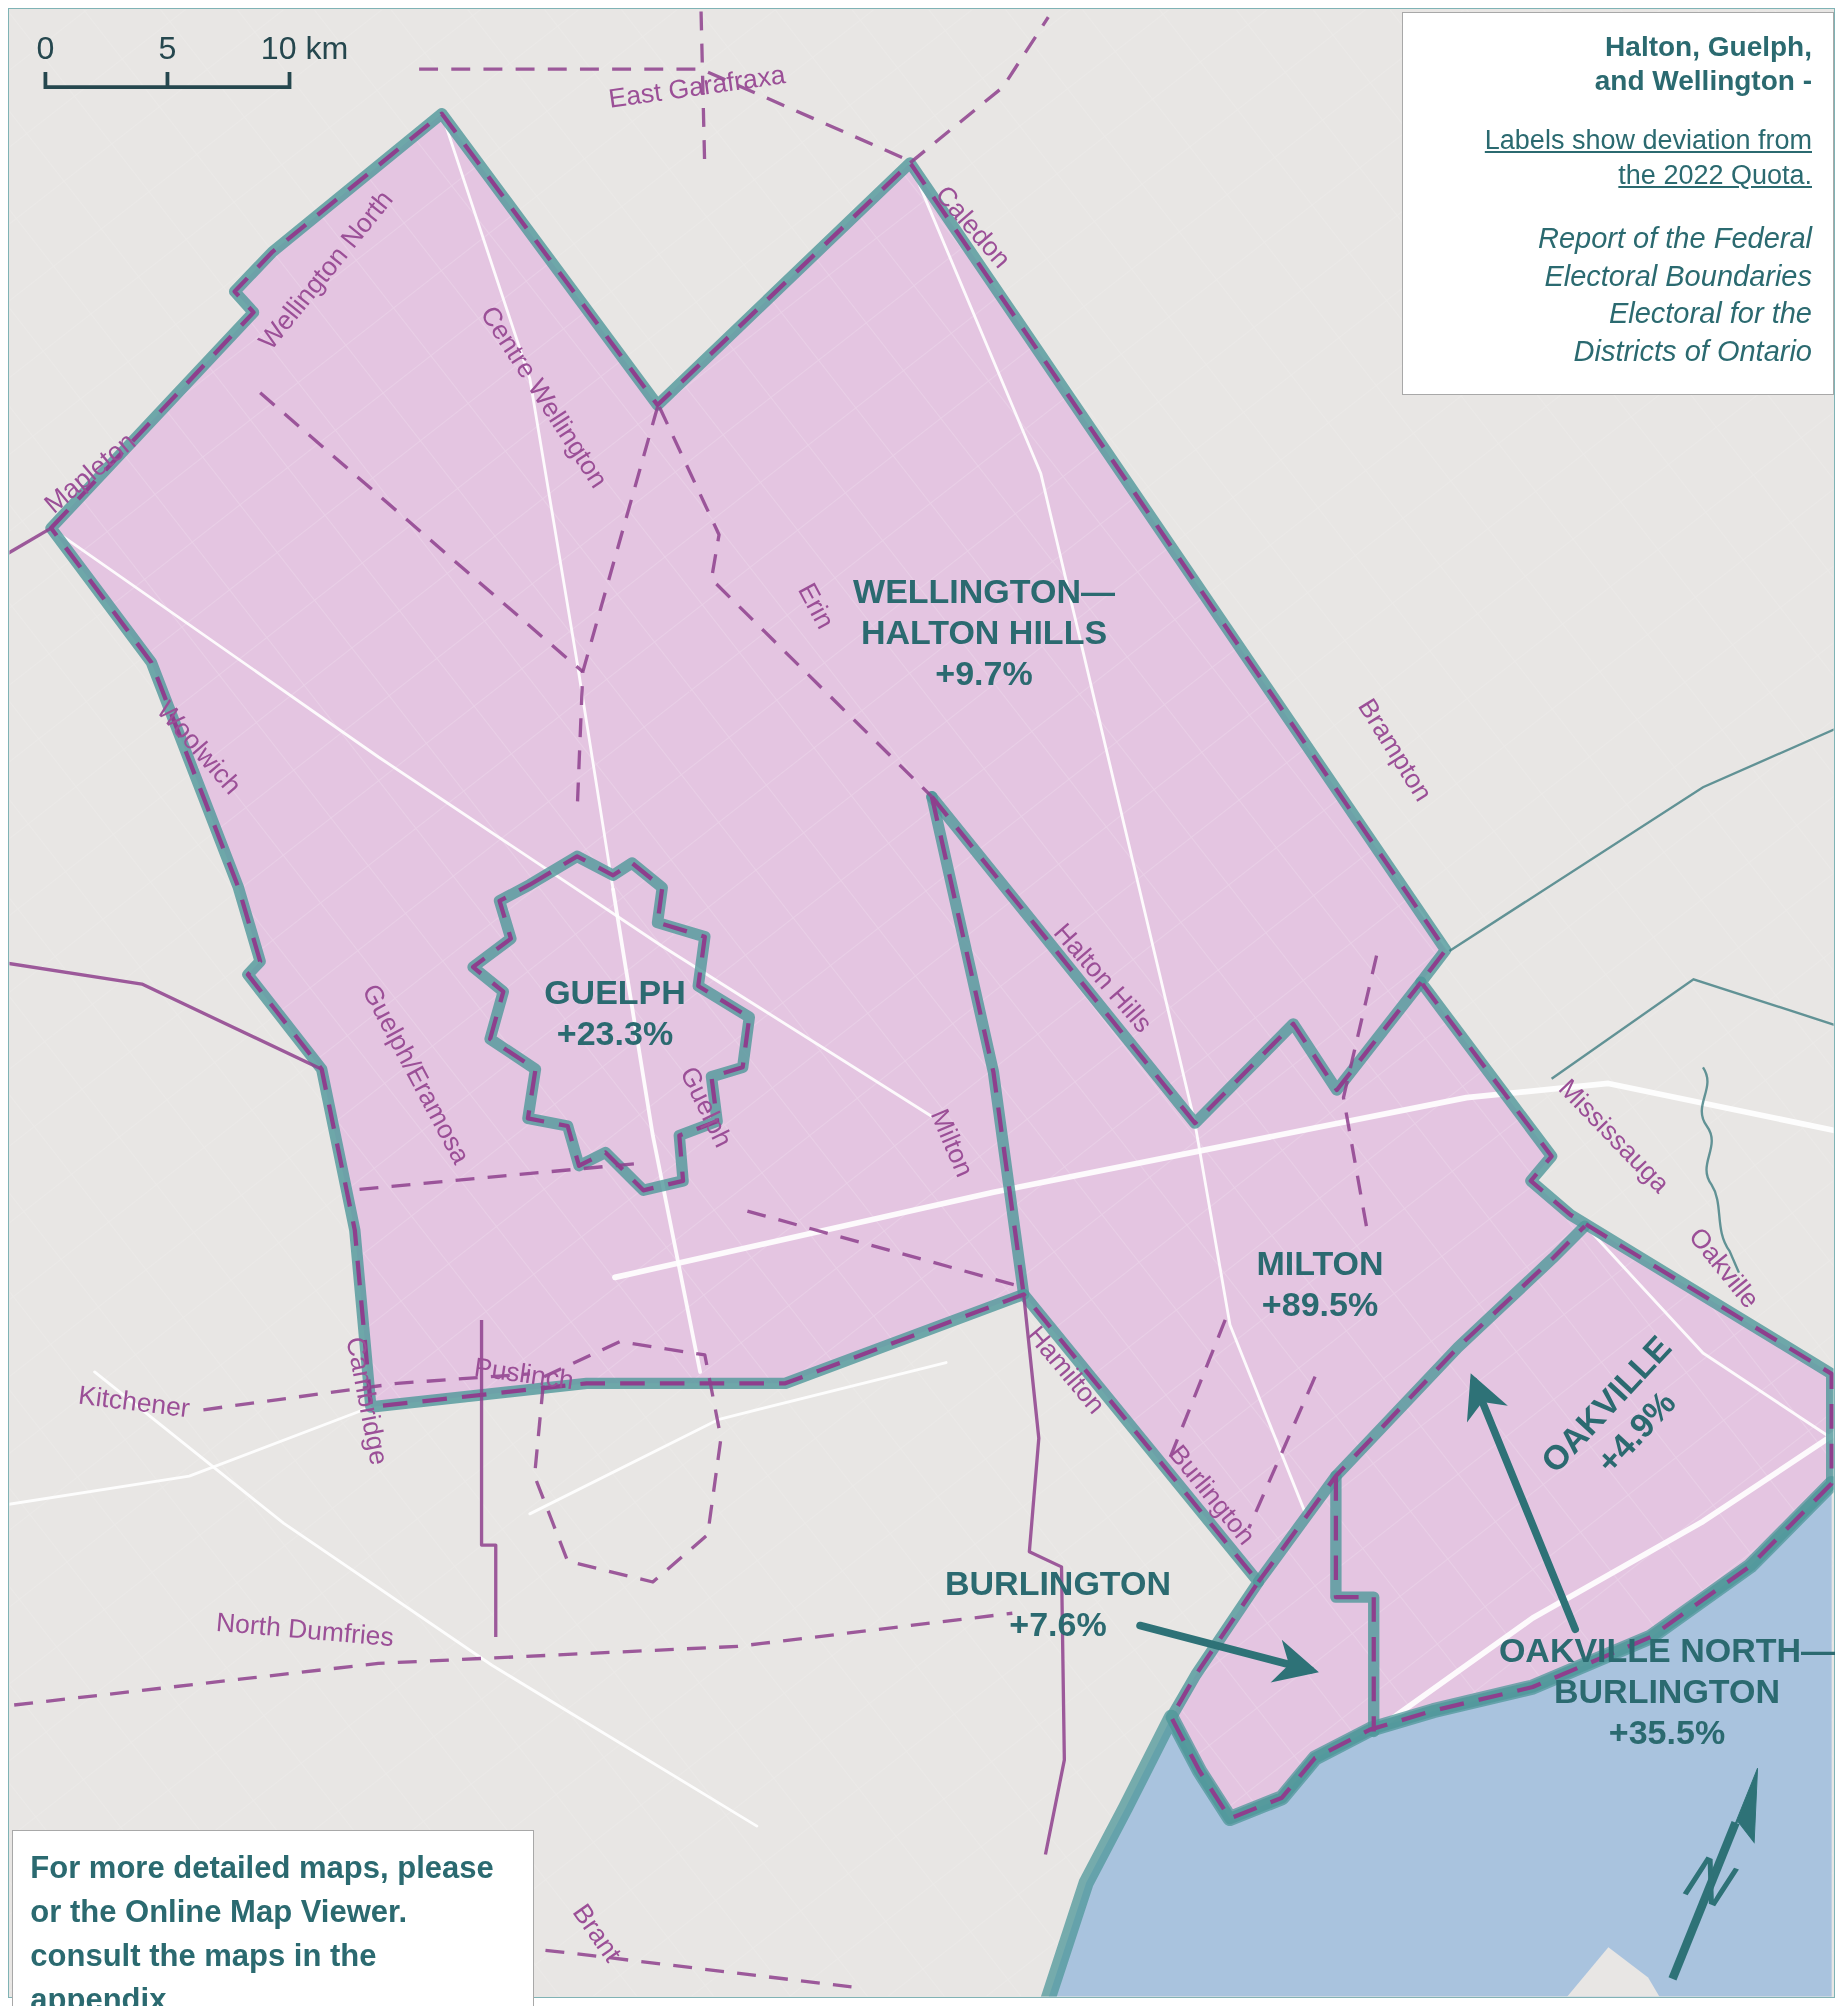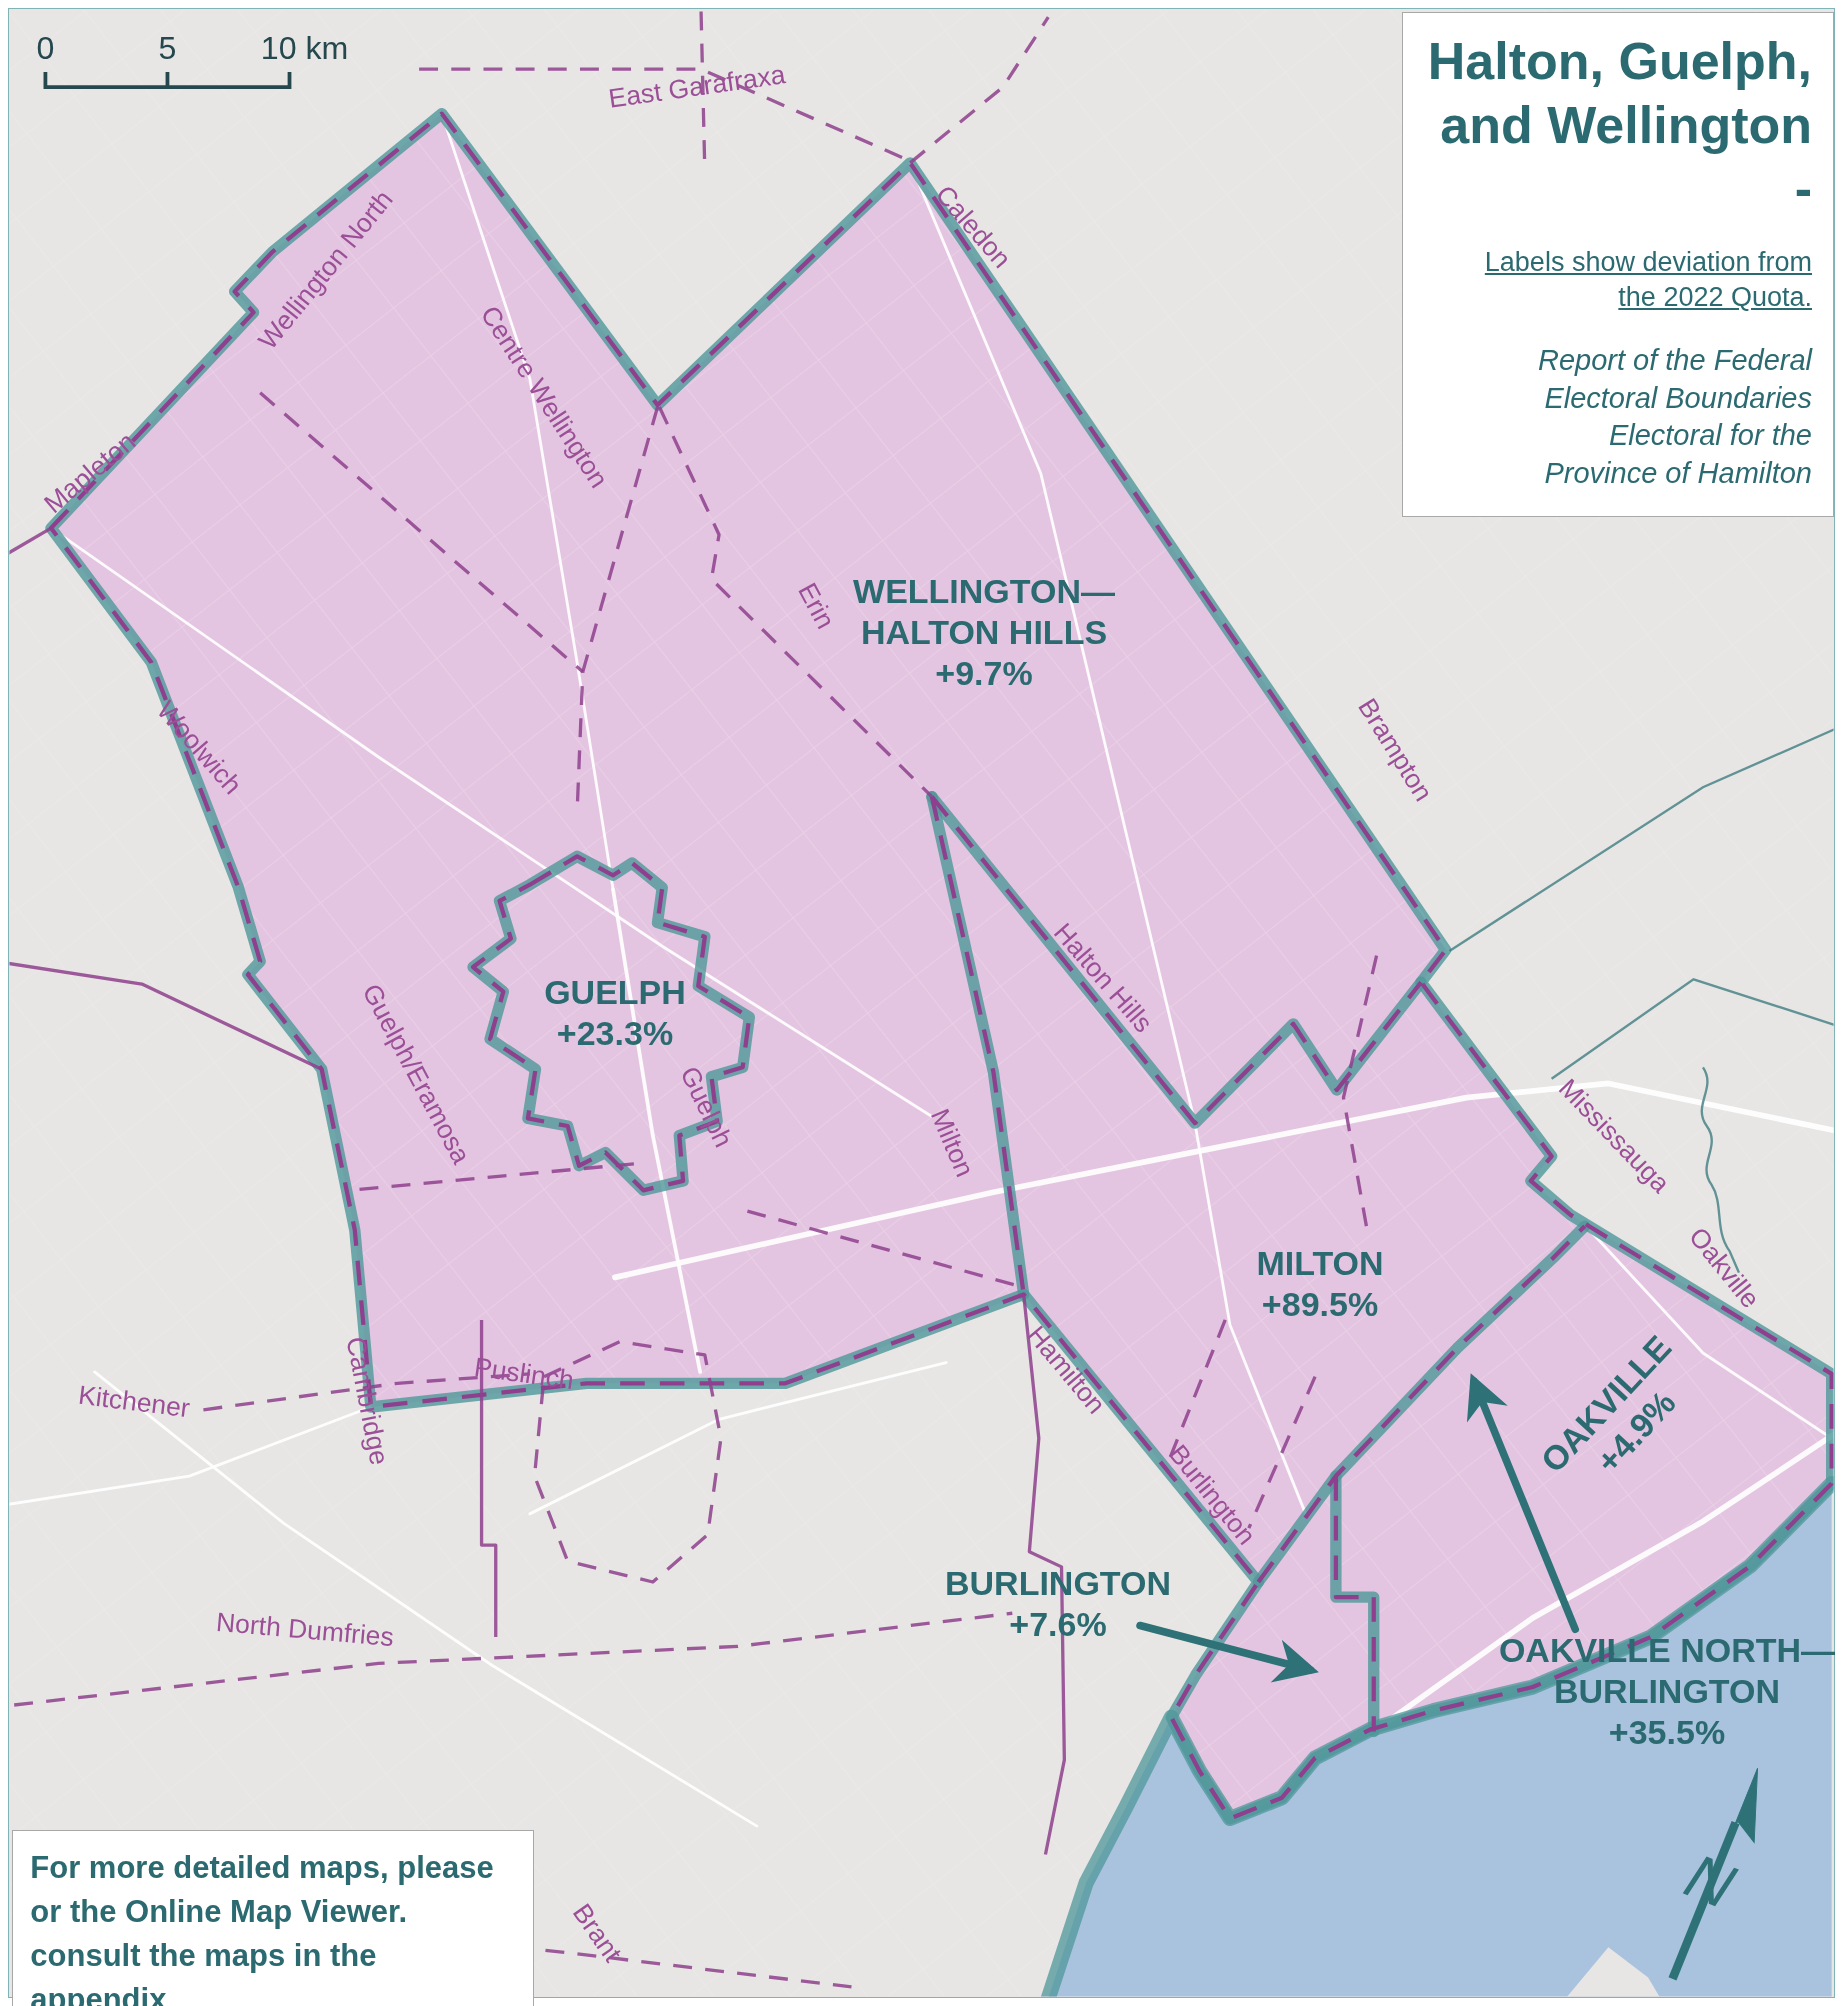--- a/index.html
+++ b/index.html
@@ -20,21 +20,21 @@
   .teal-thin{fill:none;stroke:#3f7d81;stroke-width:2.5;stroke-opacity:.8;}
   .road{fill:none;stroke:var(--road);stroke-opacity:.9;stroke-linecap:round;stroke-linejoin:round;}
   .scalebar{fill:none;stroke:var(--scale_text);stroke-width:4;}
   .scaletext{fill:var(--scale_text);font-size:34px;font-family:"Liberation Sans",sans-serif;}
   .annot-arrow{fill:none;stroke:var(--accent);stroke-width:8;stroke-linecap:round;}
   .compass{stroke:var(--accent);fill:var(--accent);}
 
   
   .card{position:absolute;background:#ffffff;border:1.9px solid #a8a8a8;color:var(--district_label);}
   #title-box{left:1402px;top:12.3px;width:432px;box-sizing:border-box;padding:17px 21px 23px 17px;text-align:right;}
-  #title-box .ttl{font-size:52px;font-weight:bold;line-height:1.22;color:var(--district_label);}
+  #title-box .ttl{font-size:28px;font-weight:bold;line-height:1.22;color:var(--district_label);}
   #title-box .sub{margin-top:24.6px;font-size:27px;line-height:1.3;text-decoration:underline;}
   #title-box .src{margin-top:26.5px;font-size:29px;line-height:1.3;font-style:italic;}
   #note-box{left:12.3px;top:1830px;width:522px;box-sizing:border-box;padding:15px 17px;font-size:31px;line-height:1.42;text-align:left;font-weight:bold;}
 
   
   .dlabel{position:absolute;color:var(--district_label);font-weight:bold;font-size:34px;line-height:1.2;text-align:center;white-space:nowrap;transform:translate(-50%,-50%);}
   .mlabel{position:absolute;color:var(--municipal_label);font-size:26.5px;white-space:nowrap;transform-origin:center;}
 </style>
 </head>
 <body>
@@ -205,21 +205,21 @@
       <div>and Wellington -</div>
     </div>
     <div class="sub">
       <div>Labels show deviation from</div>
       <div>the 2022 Quota.</div>
     </div>
     <div class="src">
       <div>Report of the Federal</div>
       <div>Electoral Boundaries</div>
       <div>Electoral for the</div>
-      <div>Province of Hamilton</div>
+      <div>Districts of Ontario</div>
     </div>
   </div>
 
   <div id="note-box" class="card">
     <div>For more detailed maps, please</div>
     <div>or the Online Map Viewer.</div>
     <div>consult the maps in the appendix</div>
   </div>
 </div>
 

